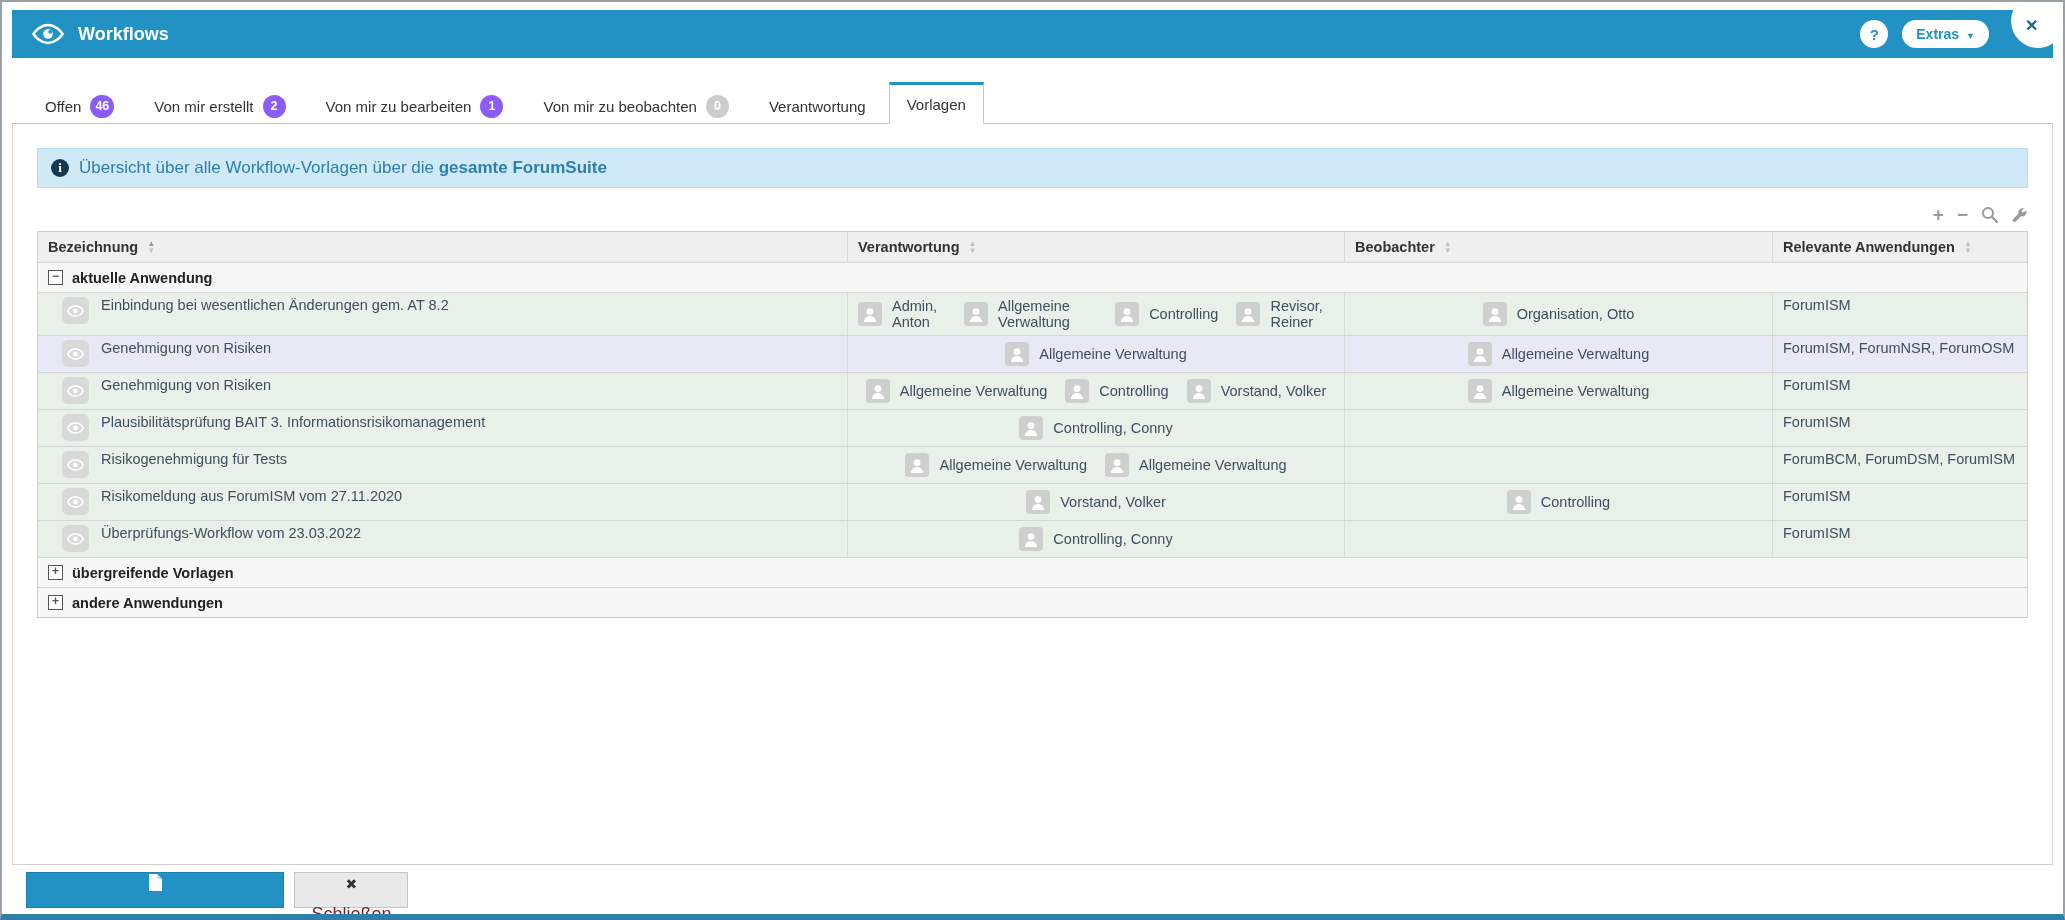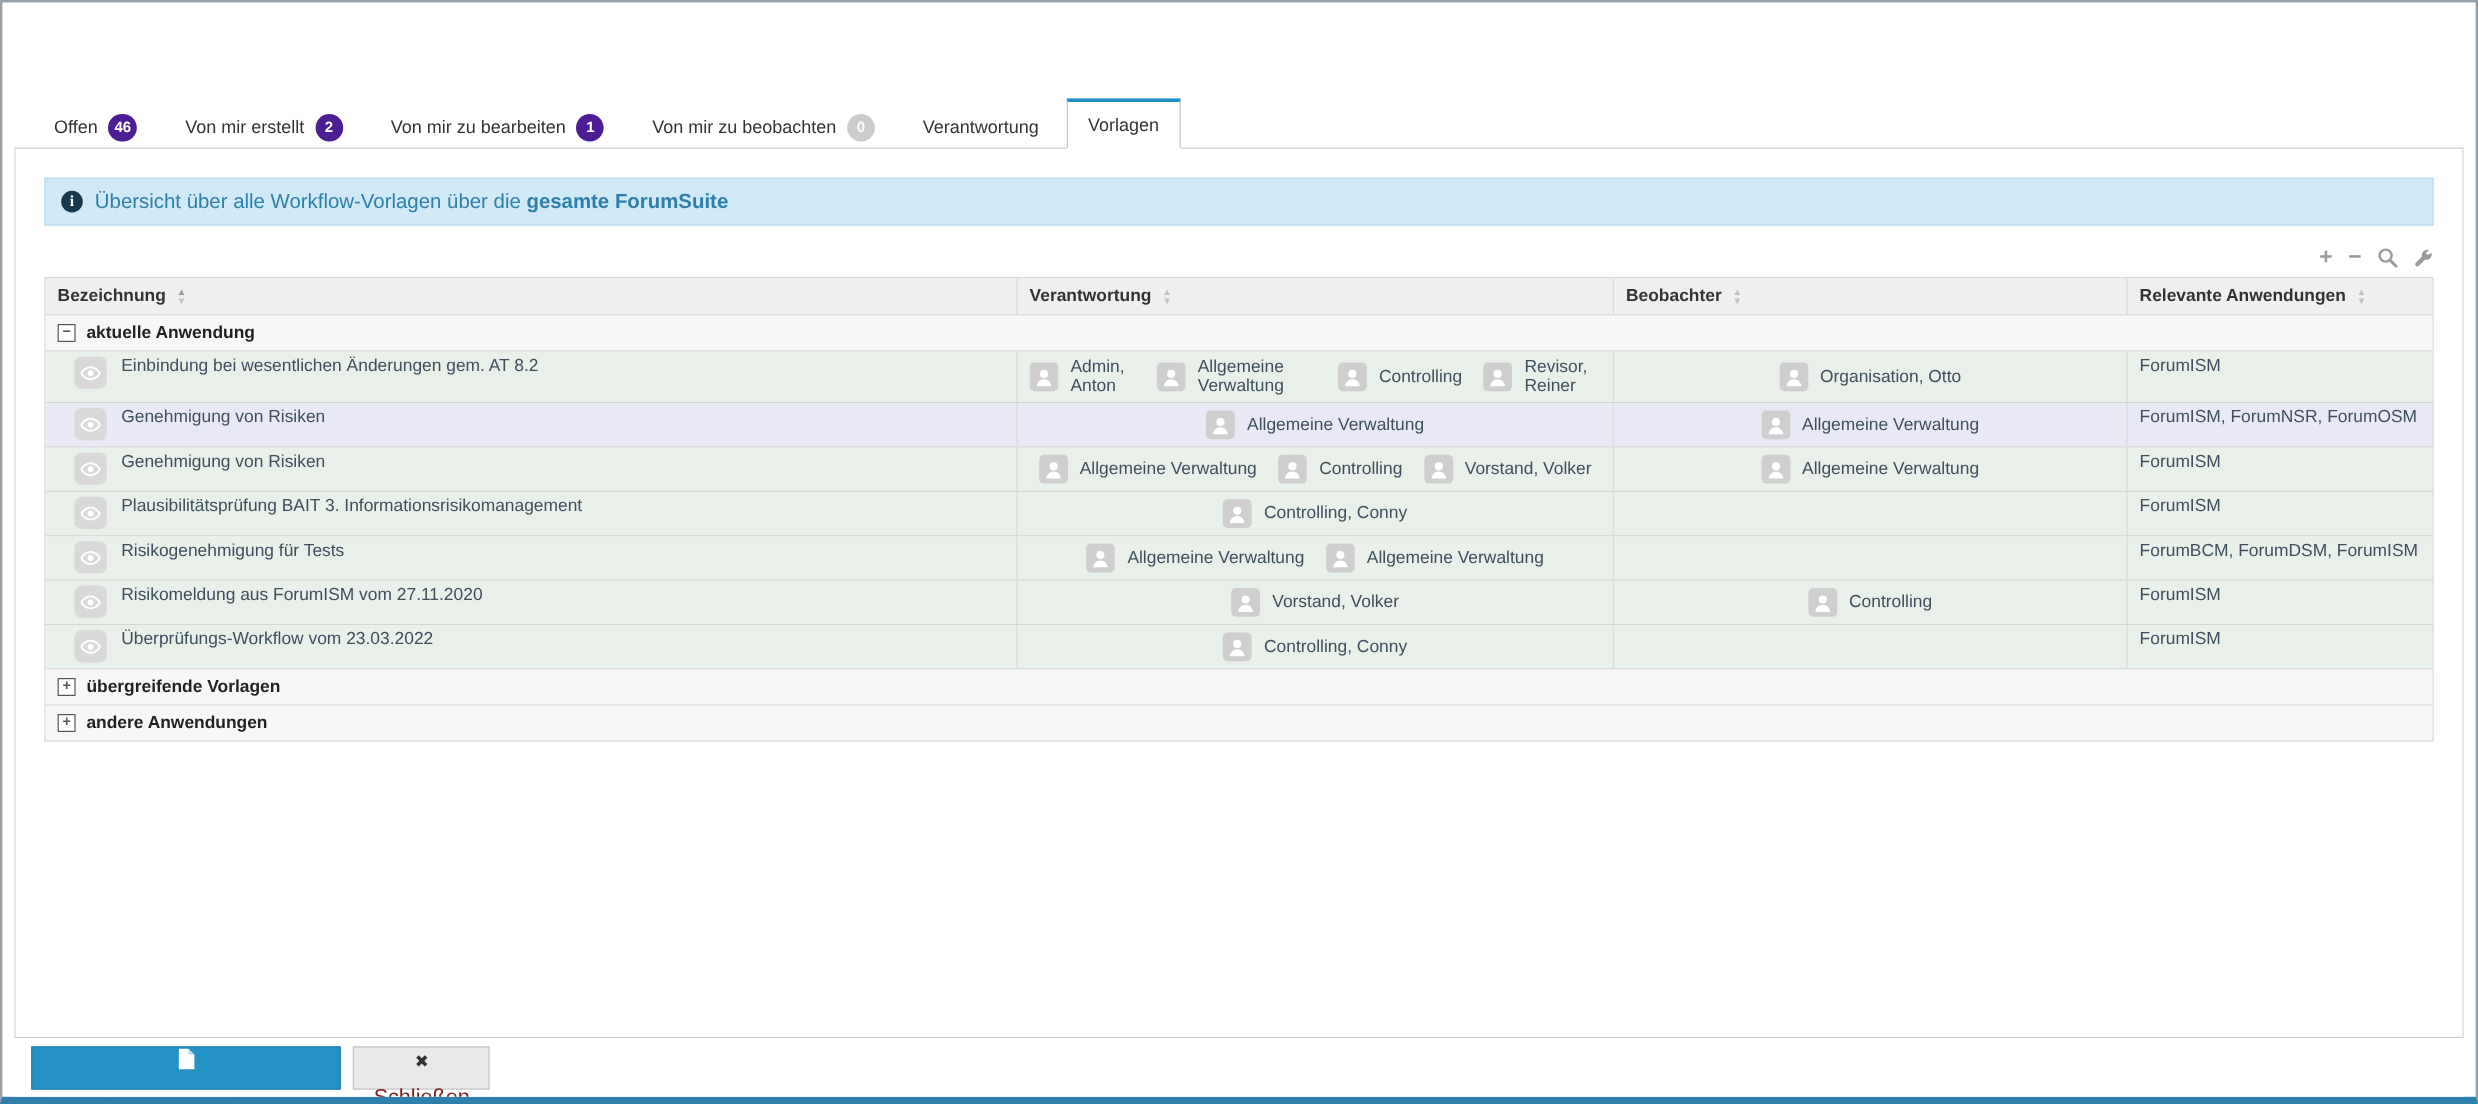--- a/index.html
+++ b/index.html
@@ -21,21 +21,21 @@
     background:#fff;z-index:3;cursor:pointer;}
   .close-notch span{position:absolute;left:14px;top:22px;color:#19688f;font-weight:bold;font-size:16px;}
 
   
   .tabbar{position:absolute;top:80px;left:10px;right:10px;height:41px;display:flex;
     align-items:flex-end;border-bottom:1px solid #c5c5c5;padding-left:16px;gap:6px;box-sizing:content-box;}
   .tab{display:flex;align-items:center;gap:9px;padding:0 17px;height:34px;font-size:15px;
     color:#333;cursor:pointer;white-space:nowrap;margin-top:20px;}
   .tab.active{background:#fff;border:1px solid #c5c5c5;border-top:3px solid #2292c4;
     height:38px;margin-bottom:-1px;border-bottom:1px solid #fff;}
-  .badge{min-width:23px;height:23px;border-radius:12px;background:#4c1d95;color:#fff;
+  .badge{min-width:23px;height:23px;border-radius:12px;background:#8b5cf6;color:#fff;
     font-size:12.5px;font-weight:bold;display:flex;align-items:center;justify-content:center;
     padding:0 5px;box-sizing:border-box;}
   .badge.gray{background:#cccccc;}
 
   
   .content{position:absolute;top:122px;left:10px;right:10px;bottom:50px;background:#fff;
     border-left:1px solid #d5d5d5;border-right:1px solid #d5d5d5;}
   .infobar{margin:24px 24px 0;height:38px;background:#cfe9f7;border:1px solid #b7ddf2;
     display:flex;align-items:center;padding:0 13px;gap:10px;font-size:17px;color:#2e7fa9;}
   .info-icon{width:18px;height:18px;border-radius:50%;background:#17394d;color:#fff;flex:none;
@@ -87,20 +87,40 @@
   .btn{height:36px;display:flex;align-items:center;gap:10px;padding:0 16px;font-size:18px;cursor:pointer;box-sizing:border-box;flex-direction:column;}
   .btn-primary{background:#2292c4;border:1px solid #1d81ae;color:#fff;font-weight:bold;}
   .btn-secondary{background:#e9e9e9;border:1px solid #c6c6c6;color:#7f1d1d;}
   .x-icon::before{content:"✖";color:#333;font-size:14px;}
 </style>
 </head>
 <body>
 
 <div class="window">
 
+  <div class="titlebar">
+    <span class="title-eye">
+      <svg width="32" height="22" viewBox="0 0 32 22">
+        <path d="M16 2C9 2 3.5 7.5 1.5 11 3.5 14.5 9 20 16 20s12.5-5.5 14.5-9C28.5 7.5 23 2 16 2z" fill="none" stroke="#fff" stroke-width="2.6"></path>
+        <circle cx="16" cy="11" r="4.8" fill="#fff"></circle>
+        <circle cx="18.2" cy="8.8" r="1.9" fill="#2292c4"></circle>
+      </svg>
+    </span>
+    <span class="page-title">Workflows</span>
+    <div class="titlebar-right">
+      <div class="help-btn">?</div>
+      <div class="extras-btn">
+        <span>Extras</span>
+        <span class="caret"></span>
+      </div>
+    </div>
+    <div class="close-notch">
+      <span>✕</span>
+    </div>
+  </div>
 
   <div class="tabbar">
     <div class="tab">
       <span>Offen</span>
       <span class="badge">46</span>
     </div>
     <div class="tab">
       <span>Von mir erstellt</span>
       <span class="badge">2</span>
     </div>

